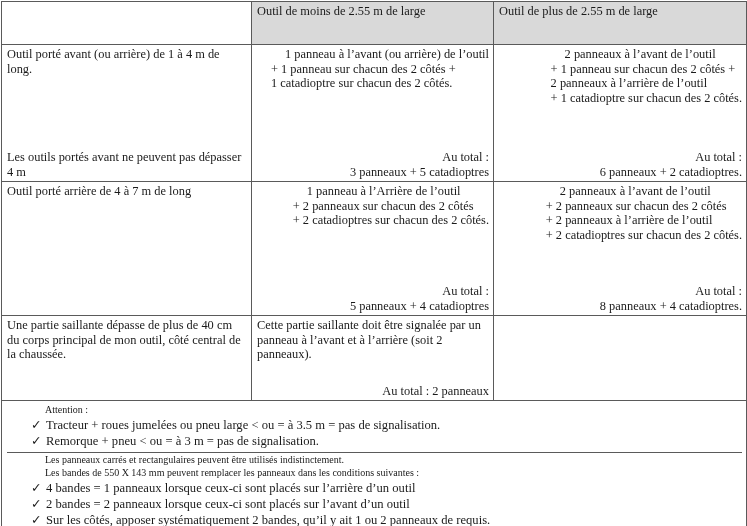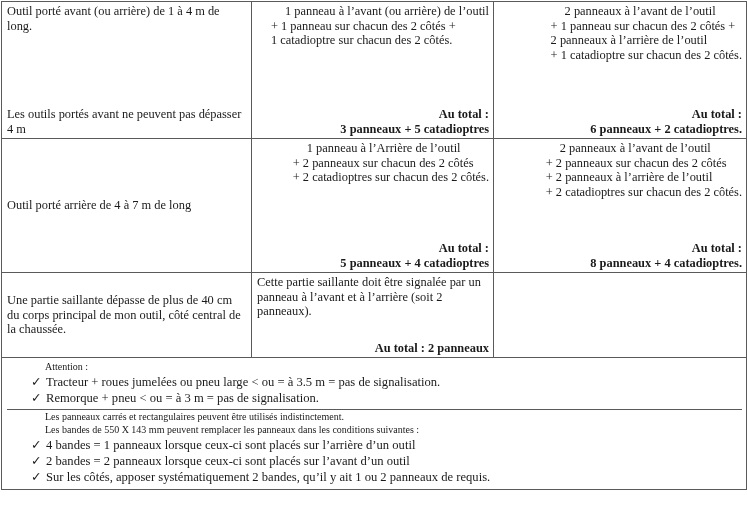--- a/index.html
+++ b/index.html
@@ -57,22 +57,22 @@
     display: flex;
     flex-direction: column;
     height: 100%;
     box-sizing: border-box;
     align-items: flex-end;
   }
   .spacer { flex: 1 1 auto; min-height: 4px; }
   .blk { white-space: pre-line; }
   .indent1 { text-indent: 14px; }
   .indent-sm { text-indent: 9px; }
-  .bold { font-weight: bold; }
-  .mid { display: flex; align-items: center; height: 100%; }
+  .bold { font-weight: normal; }
+  .mid { display: flex; height: 100%; }
 
   .r1 { height: 132px; }
   .r2 { height: 129px; }
   .r3 { height: 80px; }
 
   
   .footer-cell { padding: 0; }
   .foot-inner { padding: 1px 4px 2px 5px; }
   .foot-line {
     font-size: 10px;
@@ -103,20 +103,25 @@
 
 <div class="page">
   <table class="sig-table">
     <colgroup>
       <col class="c1">
         <col class="c2">
         <col class="c3">
     </colgroup>
     <tbody>
 
+      <tr>
+        <td class="hdr-blank"></td>
+        <td class="hdr">Outil de moins de 2.55 m de large</td>
+        <td class="hdr">Outil de plus de 2.55 m de large</td>
+      </tr>
 
       <tr>
         <td class="r1">
           <div class="cell">
             <div class="blk">Outil porté avant (ou arrière) de 1 à 4 m de long.</div>
             <div class="spacer"></div>
             <div class="blk">Les outils portés avant ne peuvent pas dépasser 4 m</div>
           </div>
         </td>
         <td class="r1">

